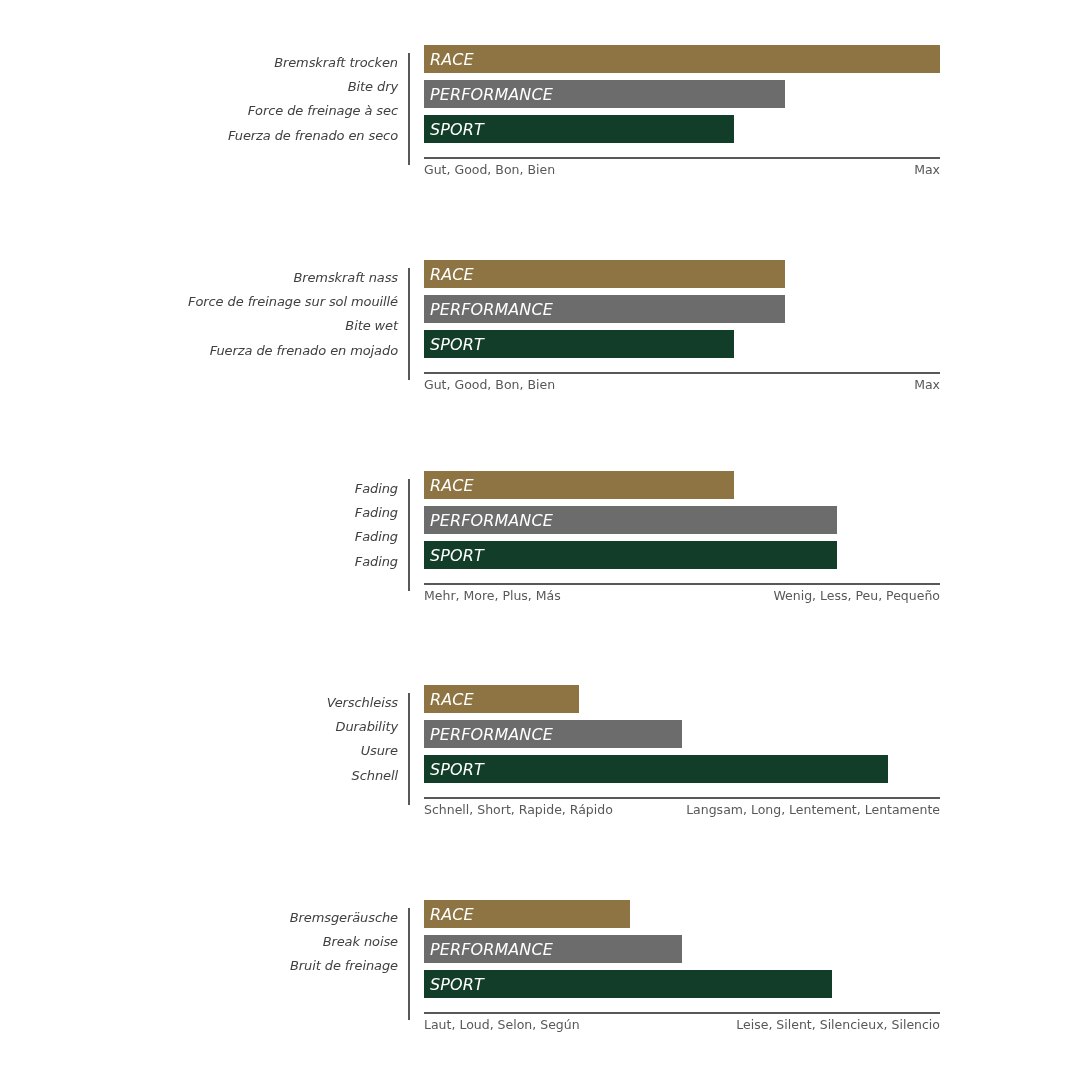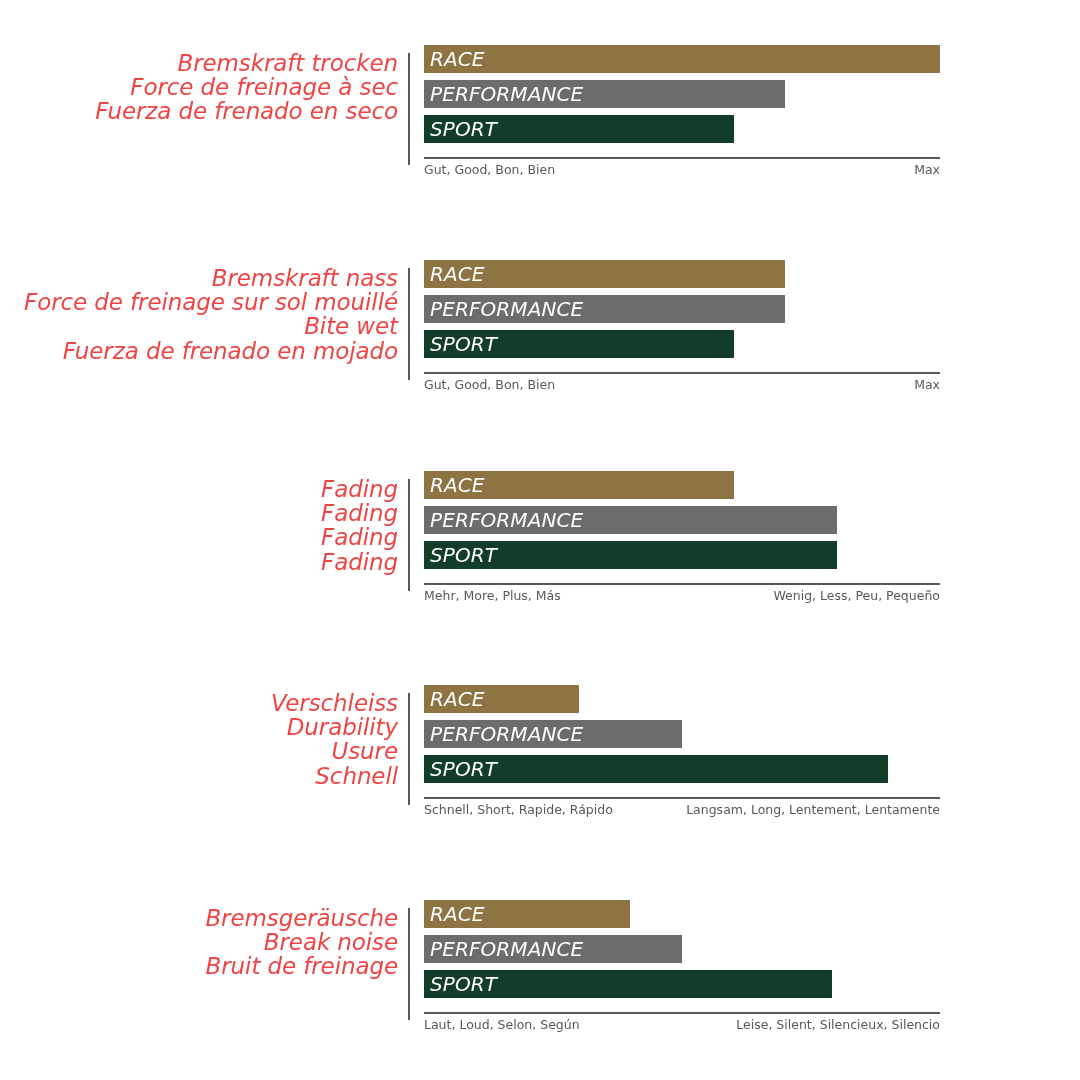--- a/index.html
+++ b/index.html
@@ -36,23 +36,23 @@
   .criterion-group.g2 { top: 471px; }
   .criterion-group.g3 { top: 685px; }
   .criterion-group.g4 { top: 900px; }
 
   .label-block {
     width: 408px;
     padding-right: 10px;
     box-sizing: border-box;
     text-align: right;
     font-style: italic;
-    font-size: 23px;
+    font-size: 13px;
     line-height: 24.2px;
-    color: #ef4444;
+    color: #404040;
     letter-spacing: -0.1px;
     padding-top: 6px;
   }
   .label-line {
     display: block;
     white-space: nowrap;
   }
 
   .divider {
     width: 2px;
@@ -89,21 +89,21 @@
     display: flex;
     align-items: center;
     box-sizing: border-box;
   }
   .bar.race        { background: #8d7442; }
   .bar.performance { background: #6c6c6c; }
   .bar.sport       { background: #123d28; }
 
   .bar-label {
     font-style: italic;
-    font-size: 20px;
+    font-size: 16px;
     color: #ffffff;
     padding-left: 6px;
     white-space: nowrap;
     letter-spacing: 0.1px;
   }
 
   .axis-line {
     position: absolute;
     left: 0;
     top: 112px;
@@ -127,20 +127,21 @@
   .axis-label-right { text-align: left; }
 </style>
 </head>
 <body>
 
 <div id="chart-root">
 
   <div class="criterion-group g0">
     <div class="label-block">
       <span class="label-line">Bremskraft trocken</span>
+      <span class="label-line">Bite dry</span>
       <span class="label-line">Force de freinage à sec</span>
       <span class="label-line">Fuerza de frenado en seco</span>
     </div>
     <div class="divider" style="background: rgb(88, 88, 90);"></div>
     <div class="plot">
       <div class="bars">
         <div class="bar-row">
           <div class="bar race" style="width: 516px; background: rgb(141, 116, 66);">
             <span class="bar-label">RACE</span>
           </div>

